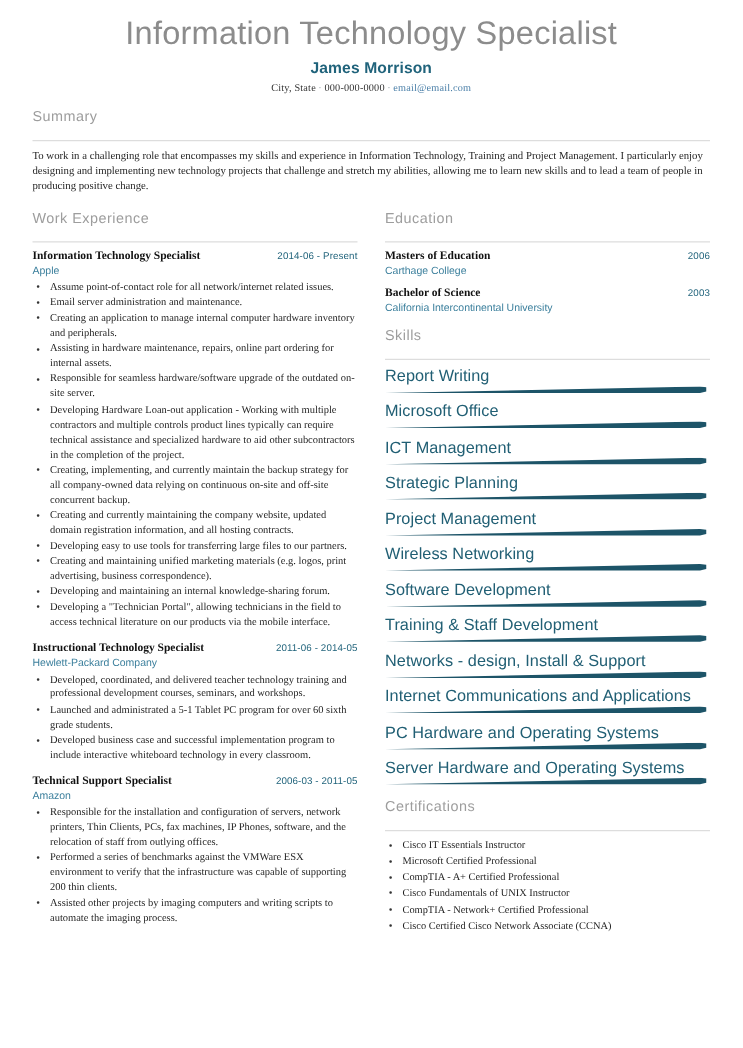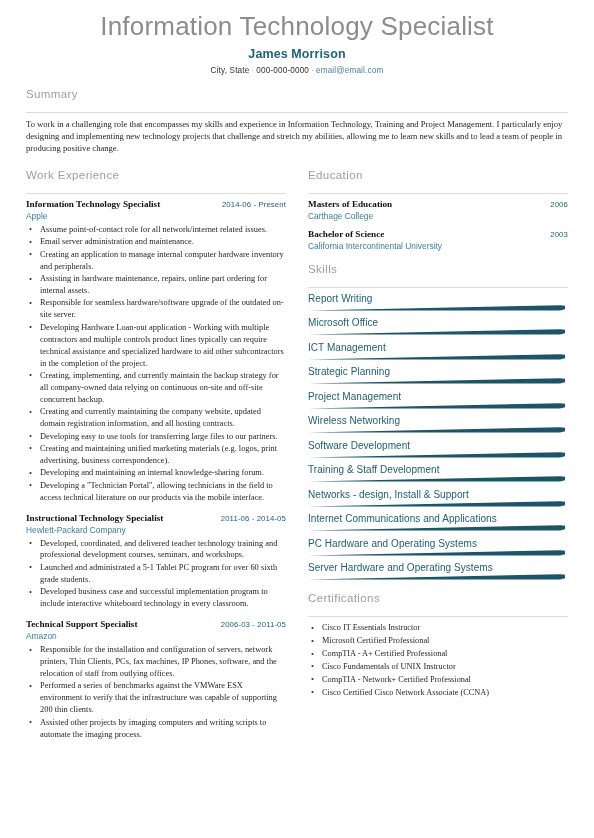--- a/index.html
+++ b/index.html
@@ -39,21 +39,21 @@
   .cand-name {
     font-family: "Liberation Sans", sans-serif;
     font-size: 12.5px;
     font-weight: bold;
     color: #20637b;
     margin-top: 4px;
     letter-spacing: 0.1px;
   }
 
   .contact-line {
-    font-family: Liberation Sans, sans-serif;
+    font-family: Liberation Serif, serif;
     font-size: 8.2px;
     color: #333333;
     margin-top: 5px;
     letter-spacing: 0.15px;
   }
   .contact-sep { color: #9aa6ac; padding: 0 2px; }
   .contact-email { color: #4a7fa8; }
 
   
   .section { margin-top: 13px; }
@@ -164,21 +164,21 @@
     font-family: "Liberation Sans", sans-serif;
     font-size: 8.4px;
     color: #3b7f9c;
     margin-top: 2px;
   }
 
   
   .skill { margin-bottom: 6.5px; }
   .skill-label {
     font-family: "Liberation Sans", sans-serif;
-    font-size: 10px;
+    font-size: 13px;
     color: #215f74;
     margin-bottom: 1px;
     letter-spacing: 0.05px;
   }
   .skill-bar {
     width: 100%;
     height: 6px;
     display: block;
     overflow: hidden;
   }

